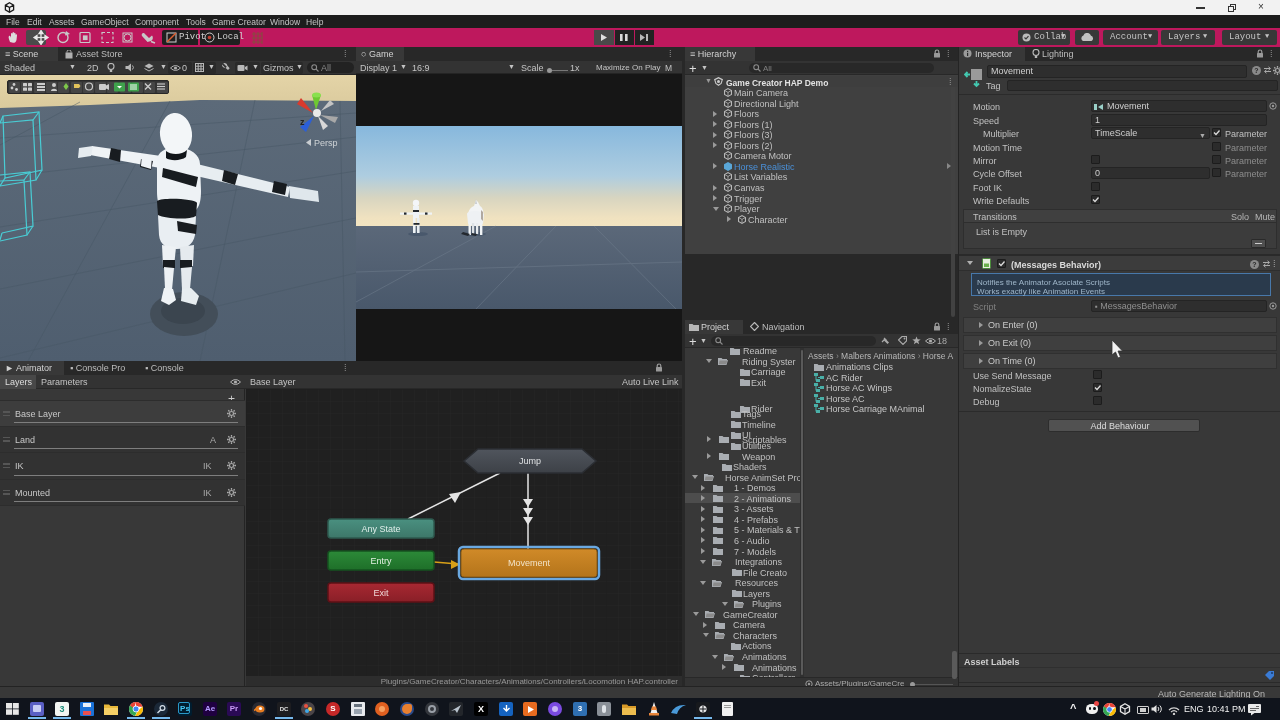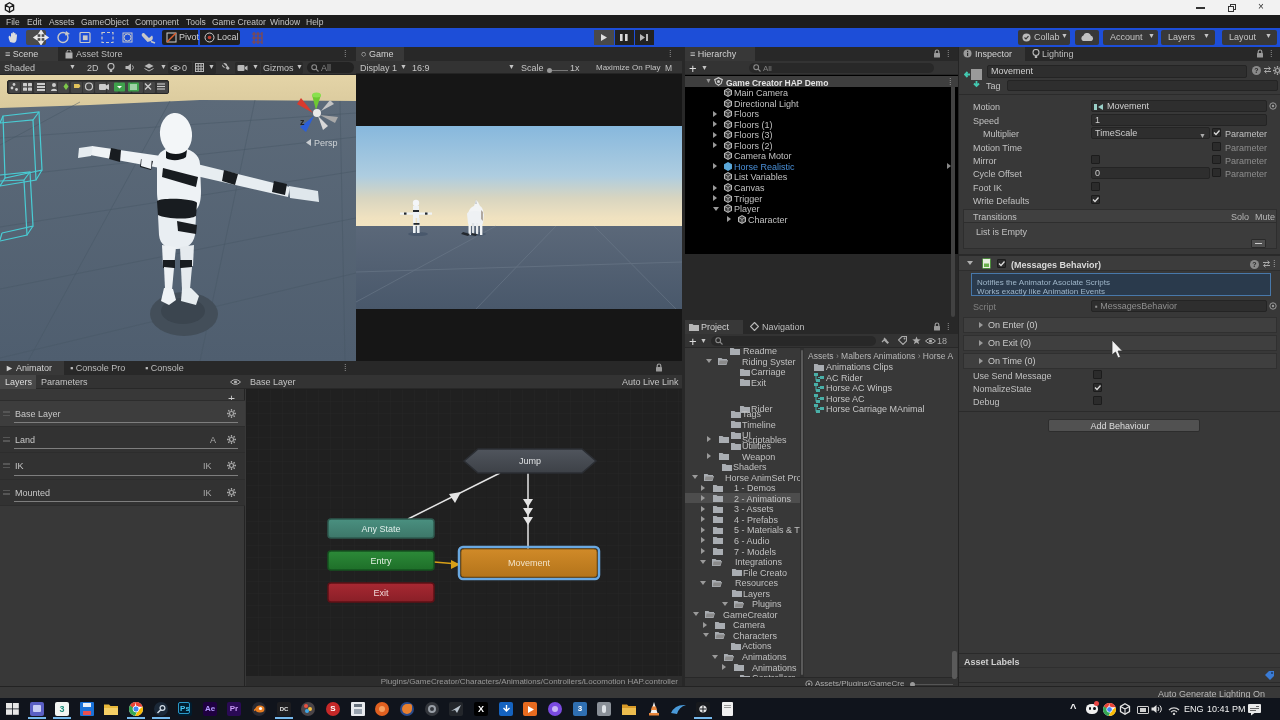--- a/index.html
+++ b/index.html
@@ -30,21 +30,21 @@
   <div class="abs txt" style="left:27px;top:2px;font-size:8.5px;">Edit</div>
   <div class="abs txt" style="left:49px;top:2px;font-size:8.5px;">Assets</div>
   <div class="abs txt" style="left:81px;top:2px;font-size:8.5px;">GameObject</div>
   <div class="abs txt" style="left:135px;top:2px;font-size:8.5px;">Component</div>
   <div class="abs txt" style="left:186px;top:2px;font-size:8.5px;">Tools</div>
   <div class="abs txt" style="left:212px;top:2px;font-size:8.5px;">Game Creator</div>
   <div class="abs txt" style="left:270px;top:2px;font-size:8.5px;">Window</div>
   <div class="abs txt" style="left:306px;top:2px;font-size:8.5px;">Help</div>
 </div>
 
-<div class="abs" id="toolbar" style="left:0;top:28px;width:1280px;height:19px;background:#1d4ed8;">
+<div class="abs" id="toolbar" style="left:0;top:28px;width:1280px;height:19px;background:#be185d;font-family:Liberation Mono, monospace;">
 
   <div class="abs" style="left:26px;top:2px;width:20px;height:15px;background:#4a4a4a;border-radius:2px;"></div>
   <svg class="abs" style="left:6px;top:2px;" width="260" height="15" viewBox="0 0 260 15">
 
     <path d="M4 12 C3 9 2 7 3 6 C4 5 5 7 5 8 L5 4 C5 2.6 6.5 2.6 6.5 4 L6.5 3 C6.5 1.6 8 1.6 8 3 L8 3.6 C8 2.3 9.5 2.3 9.5 3.6 L9.5 5 C9.5 4 11 4 11 5.4 L10.5 10 C10 12 9 12.8 7 12.8 Z" fill="#dcdcdc"></path>
 
     <g stroke="#e8e8e8" stroke-width="1.3" fill="#e8e8e8">
       <line x1="30" y1="7.5" x2="40" y2="7.5"></line>
           <line x1="35" y1="2.5" x2="35" y2="12.5"></line>
       <path d="M35 0.5 L33 3.5 L37 3.5 Z"></path>
@@ -564,21 +564,21 @@
 
       <rect x="82" y="194" width="106" height="19" rx="3" fill="url(#nx)" stroke="#5e1016" stroke-width="1.5"></rect>
       <text x="135" y="207" font-size="9" fill="#f0d8d8" text-anchor="middle">Exit</text>
     </svg>
     
     <div class="abs" style="left:0;top:287px;width:436px;height:10px;background:#2d2d2d;"></div>
     <div class="abs txt" style="right:4px;top:288px;color:#989898;font-size:8px;">Plugins/GameCreator/Characters/Animations/Controllers/Locomotion HAP.controller</div>
   </div>
 </div>
 
-<div class="abs" id="hierarchy" style="left:685px;top:47px;width:273px;height:207px;background:#000000;padding-left:35px;">
+<div class="abs" id="hierarchy" style="left:685px;top:47px;width:273px;height:207px;background:#404040;padding-left:35px;">
   <div class="abs" style="left:0;top:0;width:273px;height:14px;background:#282828;"></div>
   <div class="tab on" style="left:0;top:0;width:70px;">≡ Hierarchy</div>
   <svg class="abs" style="left:248px;top:2px;" width="8" height="9" viewBox="0 0 8 9">
         <rect x="1" y="4" width="6" height="4.5" rx="0.5" fill="#999"></rect>
         <path d="M2.2 4 V2.8 A1.8 1.8 0 0 1 5.8 2.8 V4" stroke="#999" stroke-width="1.2" fill="none"></path>
       </svg>
   <div class="abs txt" style="left:262px;top:2px;color:#999;">⁞</div>
   <div class="abs" style="left:0;top:14px;width:273px;height:14px;background:#333;border-bottom:1px solid #282828;">
     <div class="abs txt" style="left:4px;top:0px;font-size:13px;color:#ddd;">+</div>
     <div class="abs txt" style="left:16px;top:3px;font-size:7px;">▼</div>

